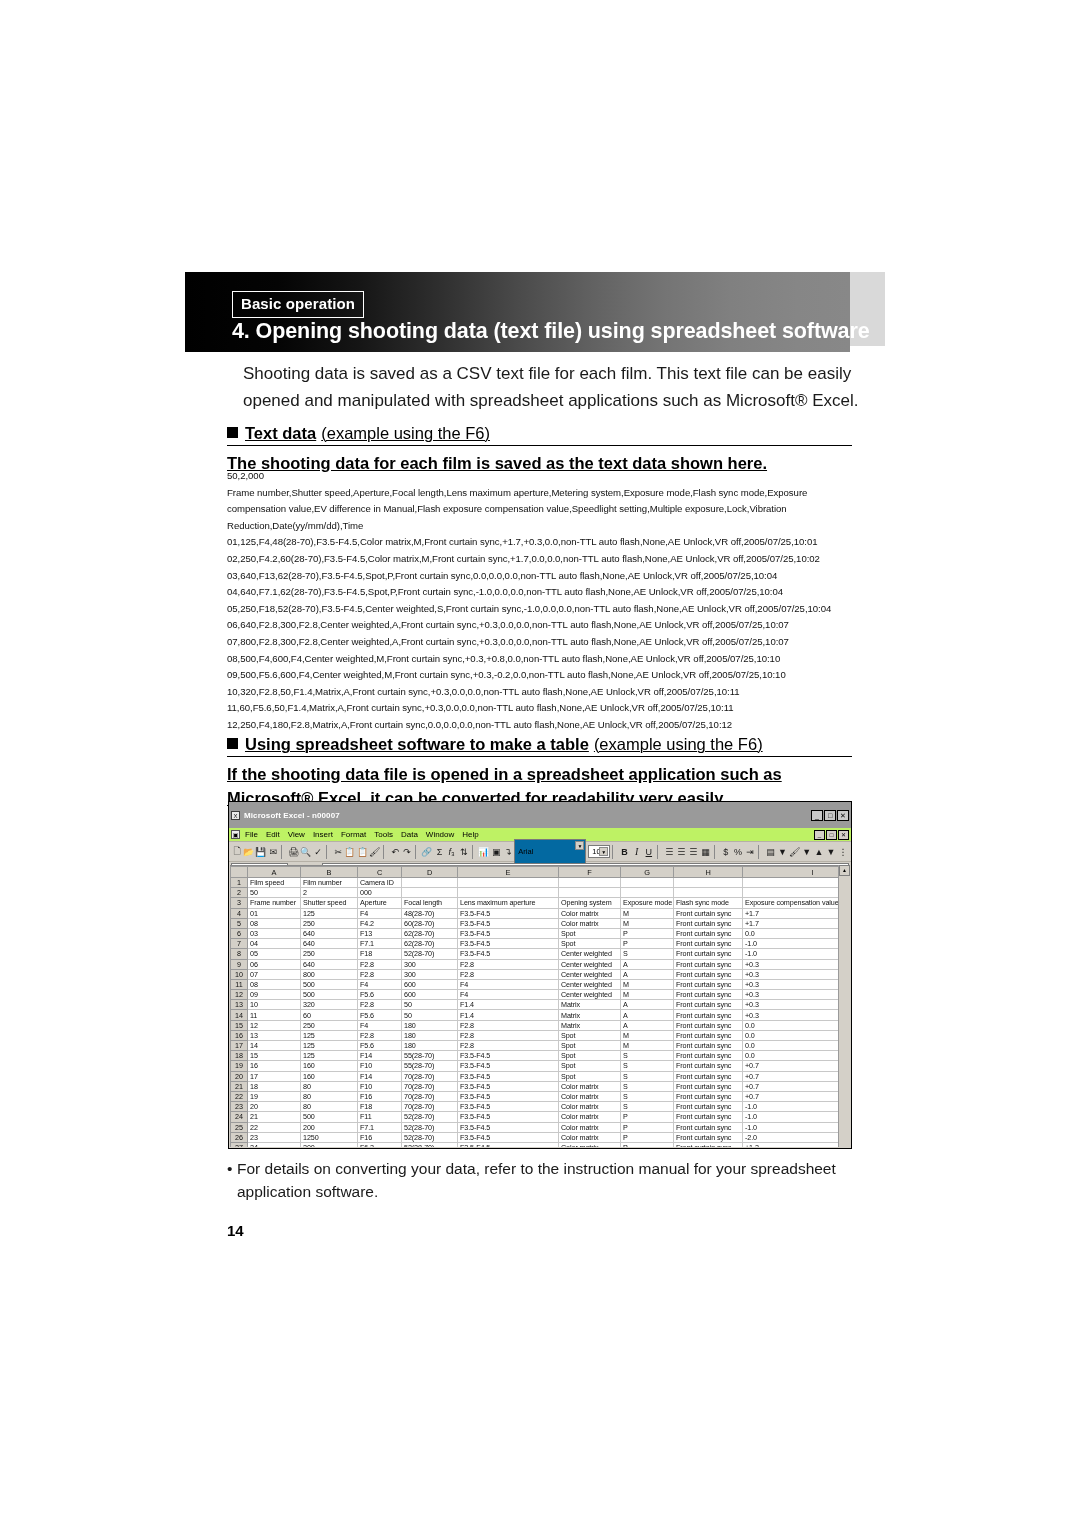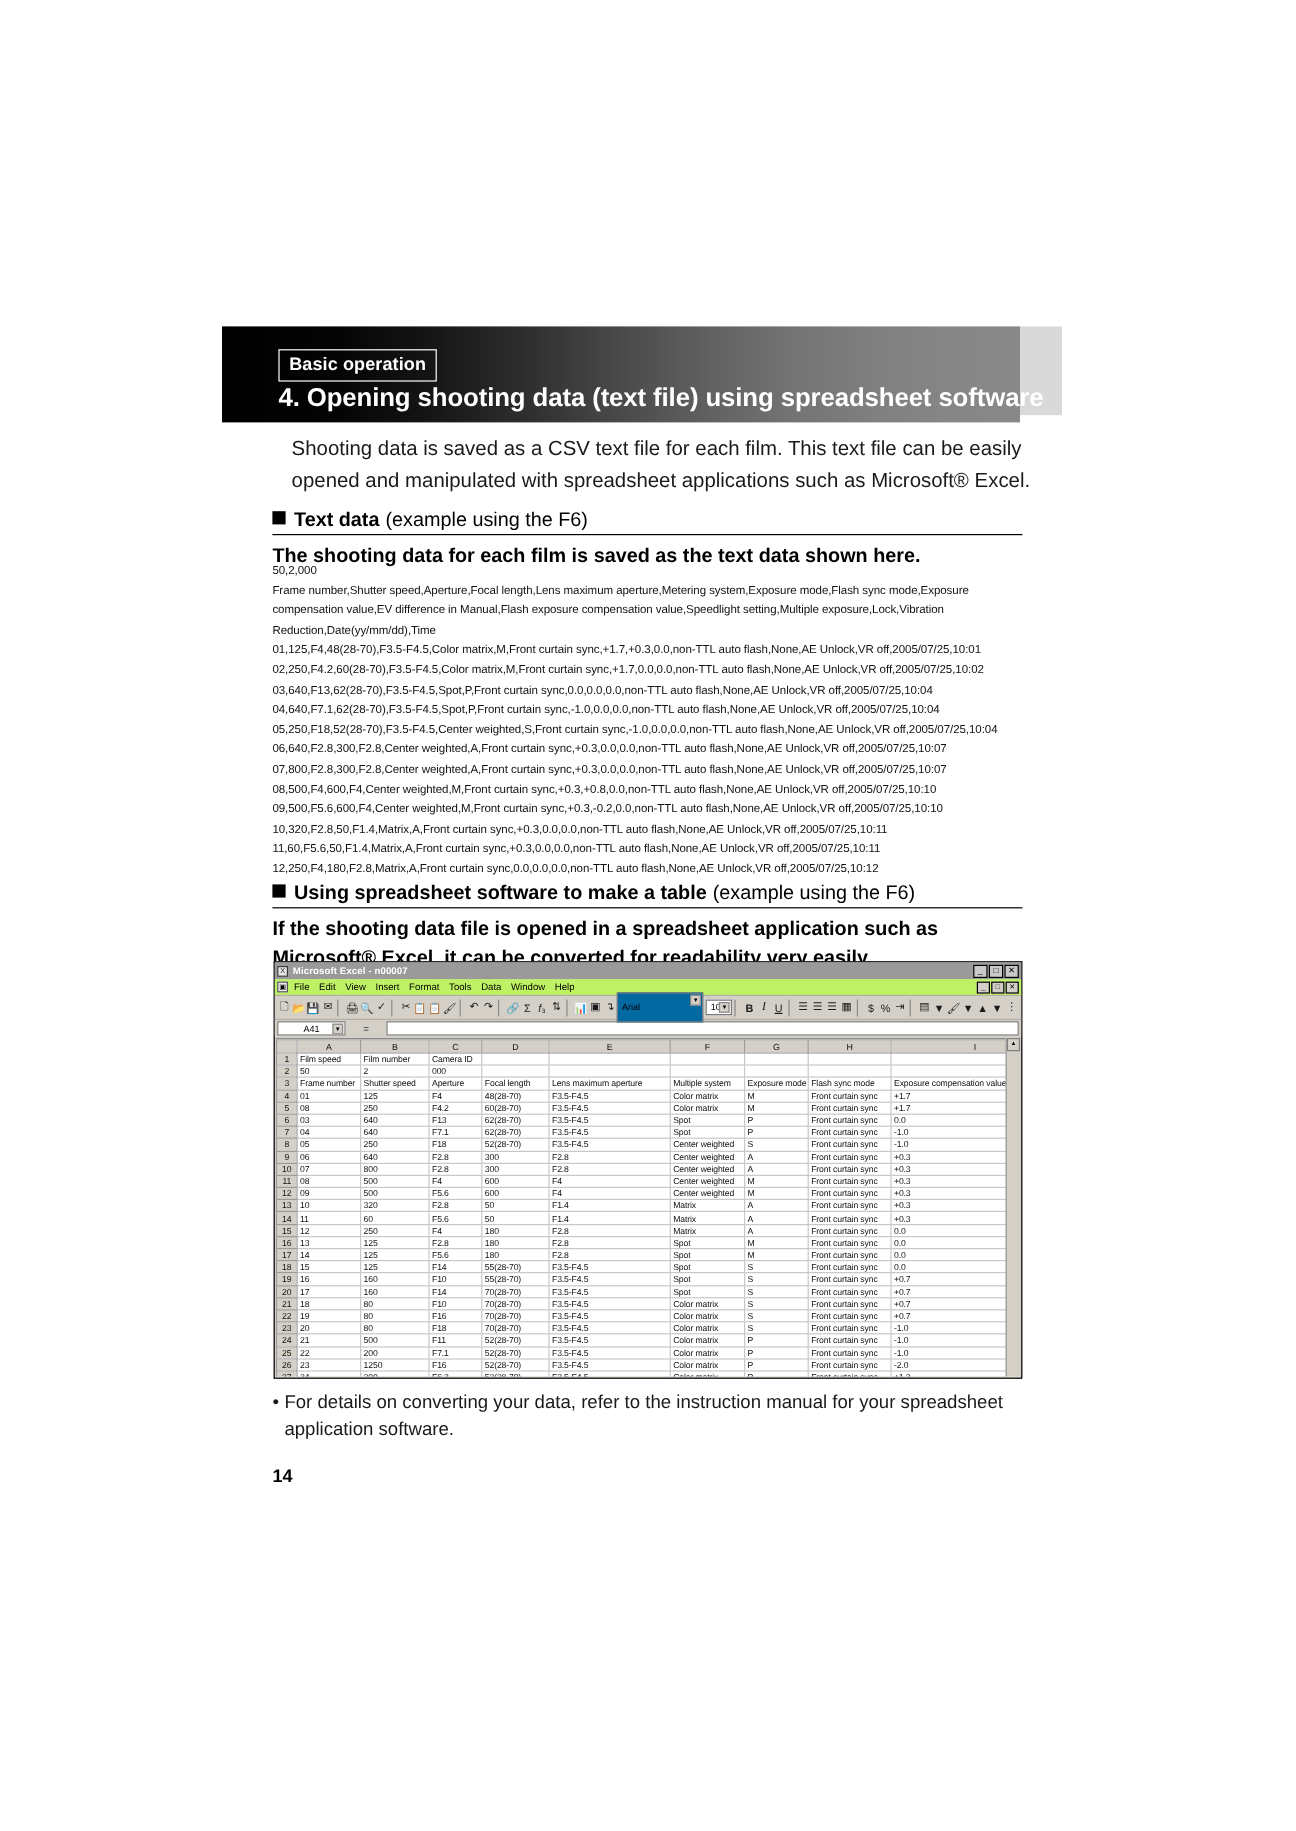--- a/index.html
+++ b/index.html
@@ -29,21 +29,21 @@
   .banner-title{
     position:absolute;left:47px;top:47px;color:#ffffff;
     font-size:21.5px;font-weight:bold;letter-spacing:-.1px;white-space:nowrap;
   }
 
   
   .intro{
     position:absolute;left:227px;top:360px;width:625px;
     font-size:17px;line-height:27px;color:#1a1a1a;margin-left:16px;
   }
-  .sec{position:absolute;left:227px;width:625px;}
+  .sec{position:absolute;left:227px;width:625px;text-decoration:underline;}
   .sec-head{
     font-size:0;border-bottom:1.6px solid #000;padding-bottom:2px;white-space:nowrap;
   }
   .sq{display:inline-block;width:11px;height:11px;background:#000;margin-right:7px;vertical-align:1px;}
   .sec-bold{font-size:16.5px;font-weight:bold;color:#000;}
   .sec-norm{font-size:16.5px;font-weight:normal;color:#000;}
   .sec-sub{
     font-size:16.5px;font-weight:bold;line-height:24px;margin-top:5px;color:#000;
   }
 
@@ -55,21 +55,21 @@
   .csv div{white-space:nowrap;}
   .csv .wrap{white-space:normal;}
 
   
   .xl{
     position:absolute;left:228px;top:801px;width:624px;height:348px;
     background:#d4d0c8;border:1px solid #000;box-sizing:border-box;
     font-family:"Liberation Sans","DejaVu Sans",sans-serif;
   }
   .xl-title{
-    height:14px;background:#9a9a9a;display:flex;align-items:center;
+    height:26px;background:#9a9a9a;display:flex;align-items:center;
     padding:0 2px;box-sizing:border-box;
   }
   .xl-ico{
     width:9px;height:9px;background:#e8e8e8;border:1px solid #3a3a3a;
     font-size:6px;line-height:9px;text-align:center;color:#111;margin-right:4px;
     box-sizing:border-box;
   }
   .xl-title-text{font-size:8px;color:#ffffff;font-weight:bold;flex:1;letter-spacing:.1px;}
   .xl-btns{display:flex;gap:1px;}
   .xl-btn{
@@ -363,21 +363,21 @@
               <td></td>
               <td></td>
             </tr>
             <tr>
               <td class="rowhead">3</td>
               <td>Frame number</td>
               <td>Shutter speed</td>
               <td>Aperture</td>
               <td>Focal length</td>
               <td>Lens maximum aperture</td>
-              <td>Multiple system</td>
+              <td>Opening system</td>
               <td>Exposure mode</td>
               <td>Flash sync mode</td>
               <td>Exposure compensation value</td>
             </tr>
             <tr>
               <td class="rowhead">4</td>
               <td>01</td>
               <td>125</td>
               <td>F4</td>
               <td>48(28-70)</td>

